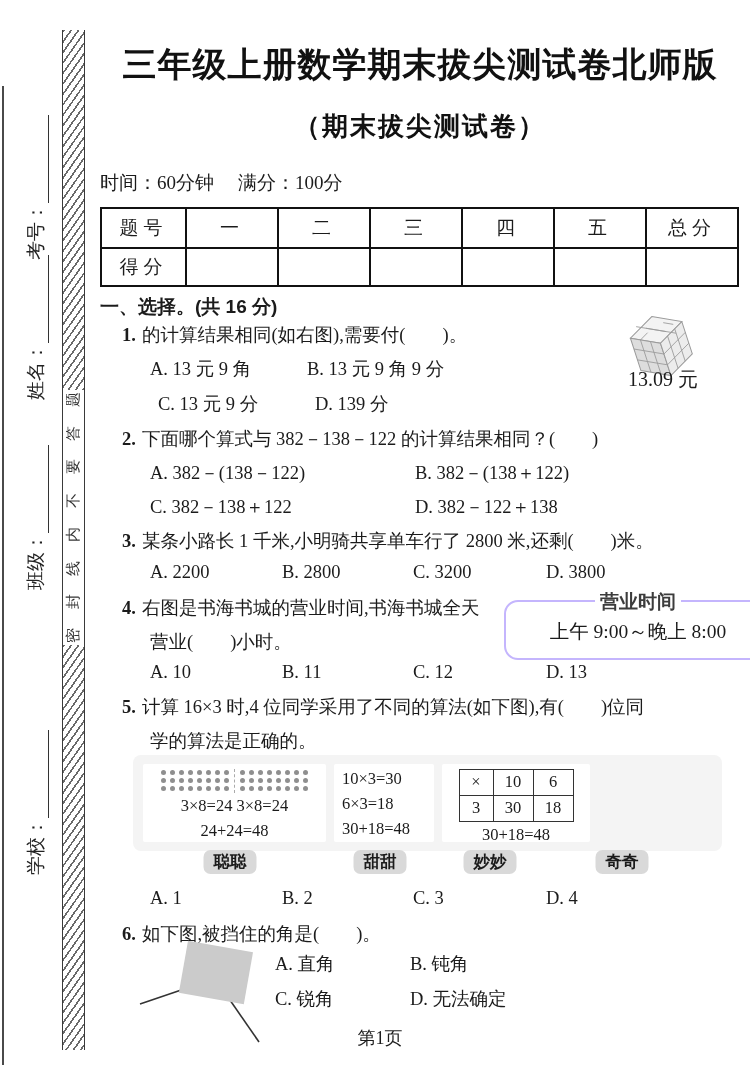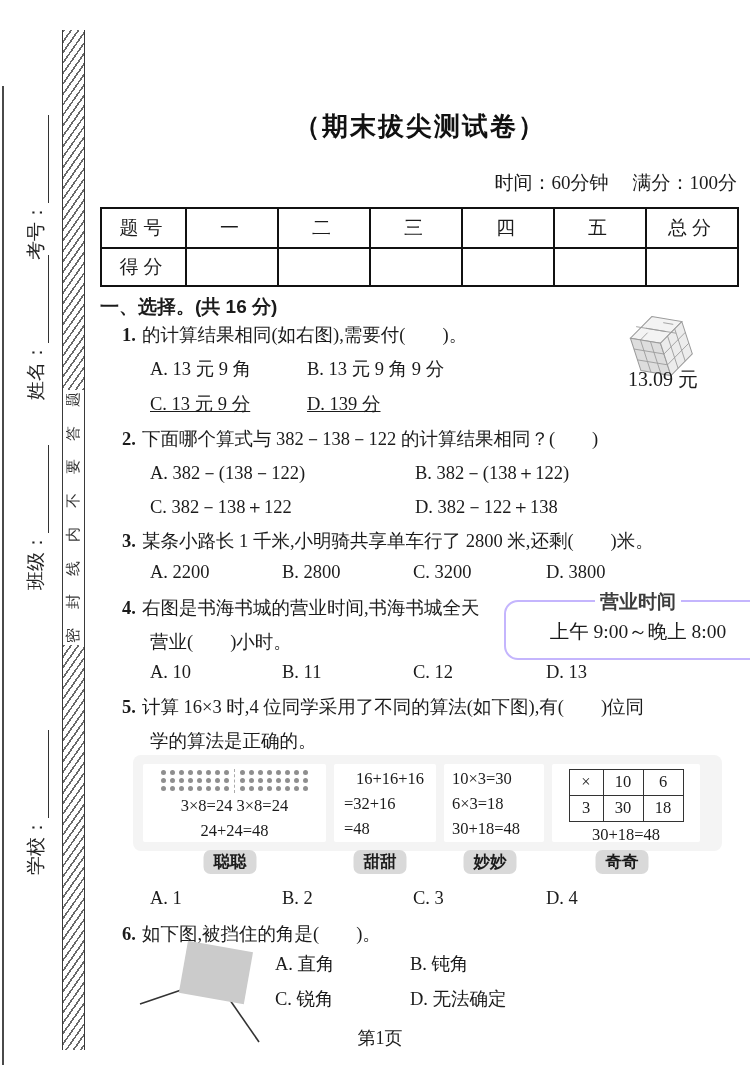--- a/index.html
+++ b/index.html
@@ -36,21 +36,21 @@
   .hatch.top { height:360px; }
   .hatch.bottom { flex:1; }
   .seal-chars { height:255px; display:flex; flex-direction:column; justify-content:space-between; align-items:center; padding:2px 0; }
   .seal-chars span { display:block; transform:rotate(-90deg); font-size:15px; color:#333; line-height:1; }
 
   
   .title { left:100px; top:42px; width:640px; text-align:center;
     font-family:"Liberation Sans", sans-serif; font-weight:bold; font-size:34px; letter-spacing:1px; color:#111; }
   .subtitle { left:100px; top:109px; width:640px; text-align:center;
     font-family:"Liberation Sans", sans-serif; font-weight:bold; font-size:26px; letter-spacing:2px; color:#111; }
-  .time-info { left:100px; top:170px; width:637px; text-align:right; font-size:19px; }
+  .time-info { left:100px; top:170px; width:637px; text-align:left; font-size:19px; }
   .time-info .sep { display:inline-block; width:24px; }
 
   
   .score-table { left:100px; top:207px; border-collapse:collapse; table-layout:fixed; }
   .score-table td { border:2px solid #111; text-align:center; font-size:19px; letter-spacing:5px; padding:0; }
   .score-table .r1 td { height:40px; }
   .score-table .r2 td { height:38px; }
   .c0 { width:85px; } .cc { width:92px; }
 
   .section-heading { left:100px; top:294px; font-family:"Liberation Sans", sans-serif; font-weight:bold; font-size:19px; }
@@ -134,20 +134,21 @@
       <span>要</span>
       <span>不</span>
       <span>内</span>
       <span>线</span>
       <span>封</span>
       <span>密</span>
     </div>
     <div class="hatch bottom"></div>
   </div>
 
+  <div class="abs title">三年级上册数学期末拔尖测试卷北师版</div>
   <div class="abs subtitle">（期末拔尖测试卷）</div>
   <div class="abs time-info">
     <span>时间：60分钟</span><span class="sep"></span><span>满分：100分</span>
   </div>
 
   <table class="abs score-table">
     <tbody>
         <tr class="r1">
       <td class="c0">题号</td>
       <td class="cc">一</td>
@@ -171,21 +172,21 @@
 
   <div class="abs section-heading">一、选择。(共 16 分)</div>
 
   <div class="abs qline" style="left:122px; top:322px;">
     <span class="qnum">1.</span><span>的计算结果相同(如右图),需要付(　　)。</span>
   </div>
   <div class="abs opts g1" style="left:150px; top:356px;">
     <span>A. 13 元 9 角</span>
     <span>B. 13 元 9 角 9 分</span>
   </div>
-  <div class="abs opts g1" style="left:150px; top:391px;text-decoration:underline;">
+  <div class="abs opts g1" style="left:158px; top:391px;">
     <span>C. 13 元 9 分</span>
     <span>D. 139 分</span>
   </div>
   <div class="abs cube-wrap">
     <svg width="70" height="74" viewBox="0 0 70 74">
       <polygon points="35,4 62,18 35,32 8,18" fill="#f3f3f3" stroke="#9a9a9a" stroke-width="1"></polygon>
       <polygon points="8,18 35,32 35,66 8,52" fill="#dddddd" stroke="#9a9a9a" stroke-width="1"></polygon>
       <polygon points="35,32 62,18 62,52 35,66" fill="#ececec" stroke="#9a9a9a" stroke-width="1"></polygon>
       <path d="M17,8.7 44,22.7 M26,13.3 53,27.3 M17,22.7 26,18 M44,13.3 53,18" stroke="#9a9a9a" stroke-width="0.8" fill="none"></path>
       <path d="M17,22.7 17,56.7 M26,27.3 26,61.3 M8,29.3 35,43.3 M8,40.7 35,54.7" stroke="#9a9a9a" stroke-width="0.8" fill="none"></path>
@@ -249,25 +250,20 @@
             <div class="dot-row"><span class="dot"></span><span class="dot"></span><span class="dot"></span><span class="dot"></span><span class="dot"></span><span class="dot"></span><span class="dot"></span><span class="dot"></span></div>
           </div>
           <div class="dot-half">
             <div class="dot-row"><span class="dot"></span><span class="dot"></span><span class="dot"></span><span class="dot"></span><span class="dot"></span><span class="dot"></span><span class="dot"></span><span class="dot"></span></div>
             <div class="dot-row"><span class="dot"></span><span class="dot"></span><span class="dot"></span><span class="dot"></span><span class="dot"></span><span class="dot"></span><span class="dot"></span><span class="dot"></span></div>
             <div class="dot-row"><span class="dot"></span><span class="dot"></span><span class="dot"></span><span class="dot"></span><span class="dot"></span><span class="dot"></span><span class="dot"></span><span class="dot"></span></div>
           </div>
         </div>
       <div>3×8=24  3×8=24</div>
       <div>24+24=48</div>
-    </div>
-    <div class="mbox mb2">
-      <div class="ind">16+16+16</div>
-      <div>=32+16</div>
-      <div>=48</div>
     </div>
     <div class="mbox mb3">
       <div>10×3=30</div>
       <div>6×3=18</div>
       <div>30+18=48</div>
     </div>
     <div class="mbox mb4">
       <table class="mini-table">
         <tbody>
             <tr>

